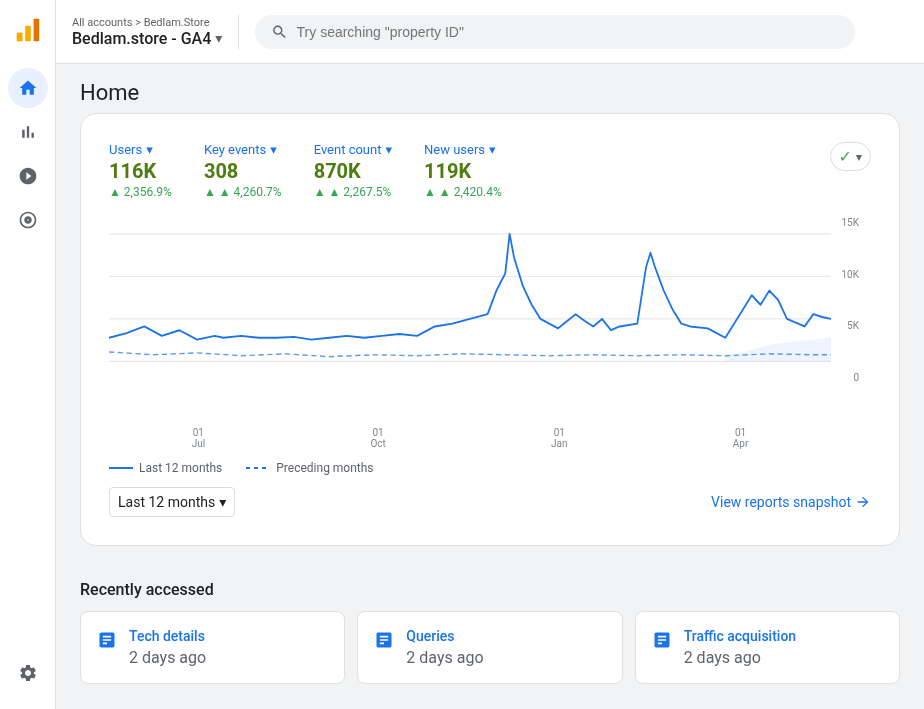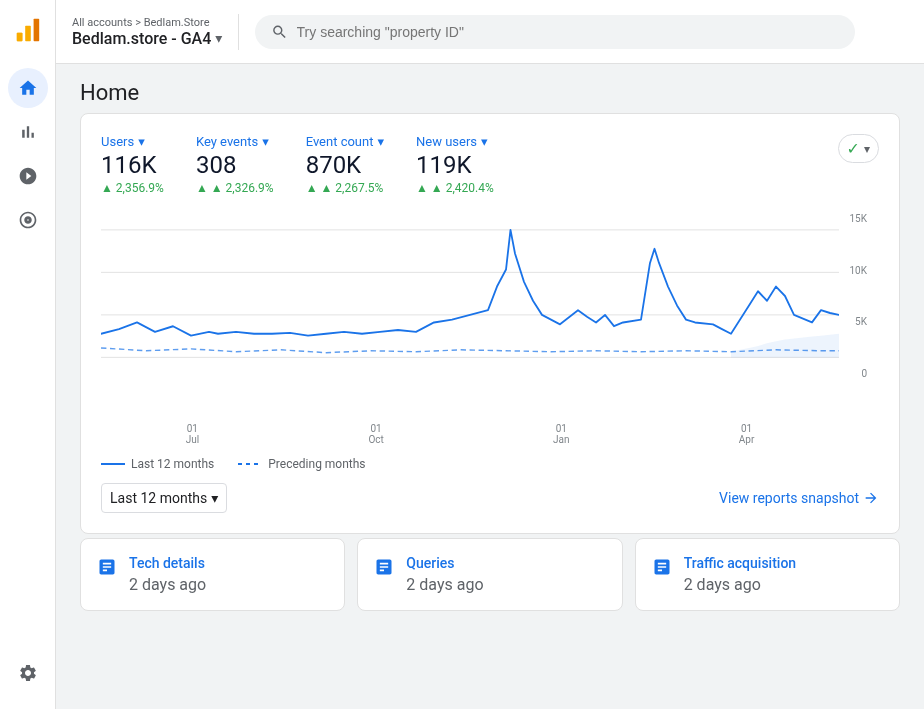--- a/index.html
+++ b/index.html
@@ -133,24 +133,24 @@
     .page-title {
       font-size: 22px;
       font-weight: 400;
       color: #202124;
       margin-bottom: 8px;
     }
 
     
     .card {
       background: #fff;
-      border-radius: 8px;
+      border-radius: 16px;
       border: 1px solid #e0e0e0;
-      padding: 20px;
-      margin-bottom: 4px;
+      padding: 28px;
+      margin-bottom: 34px;
     }
 
     
     .metrics-row {
       display: flex;
       gap: 32px;
       align-items: flex-start;
       margin-bottom: 16px;
     }
     .metric {
@@ -160,23 +160,23 @@
     }
     .metric-label {
       font-size: 13px;
       color: #1a73e8;
       display: flex;
       align-items: center;
       gap: 4px;
       cursor: pointer;
     }
     .metric-value {
-      font-size: 24px;
-      font-weight: 400;
-      color: #0f172a;
+      font-size: 20px;
+      font-weight: 700;
+      color: #4d7c0f;
     }
     .metric-change {
       font-size: 12px;
       color: #34a853;
     }
     .metric-change.positive::before {
       content: '▲ ';
     }
 
     
@@ -369,21 +369,21 @@
           </div>
           <div class="metric-value">116K</div>
           <div class="metric-change positive" style="color:#34a853; font-size:12px;">2,356.9%</div>
         </div>
         <div class="metric">
           <div class="metric-label">
             <span>Key events</span>
             <span>▾</span>
           </div>
           <div class="metric-value">308</div>
-          <div class="metric-change positive" style="color:#34a853; font-size:12px;">▲ 2,326.9%</div>
+          <div class="metric-change positive" style="color:#34a853; font-size:12px;">▲ 4,260.7%</div>
         </div>
         <div class="metric">
           <div class="metric-label">
             <span>Event count</span>
             <span>▾</span>
           </div>
           <div class="metric-value">870K</div>
           <div class="metric-change positive" style="color:#34a853; font-size:12px;">▲ 2,267.5%</div>
         </div>
         <div class="metric">
@@ -461,20 +461,21 @@
         <div class="view-reports-link">
           <span>View reports snapshot</span>
           <svg width="16" height="16" viewBox="0 0 24 24" fill="#1a73e8">
             <path d="M12 4l-1.41 1.41L16.17 11H4v2h12.17l-5.58 5.59L12 20l8-8z"></path>
           </svg>
         </div>
       </div>
     </div>
 
     <div>
+      <div class="section-title">Recently accessed</div>
       <div class="recently-accessed-grid">
         <div class="recent-card">
           <div class="recent-card-icon">
             <svg width="20" height="20" viewBox="0 0 24 24" fill="#1a73e8">
               <path d="M19 3H5c-1.1 0-2 .9-2 2v14c0 1.1.9 2 2 2h14c1.1 0 2-.9 2-2V5c0-1.1-.9-2-2-2zm-7 14H7v-2h5v2zm5-4H7v-2h10v2zm0-4H7V7h10v2z"></path>
             </svg>
           </div>
           <div class="recent-card-info">
             <div class="recent-card-title">Tech details</div>
             <div class="recent-card-time">2 days ago</div>

